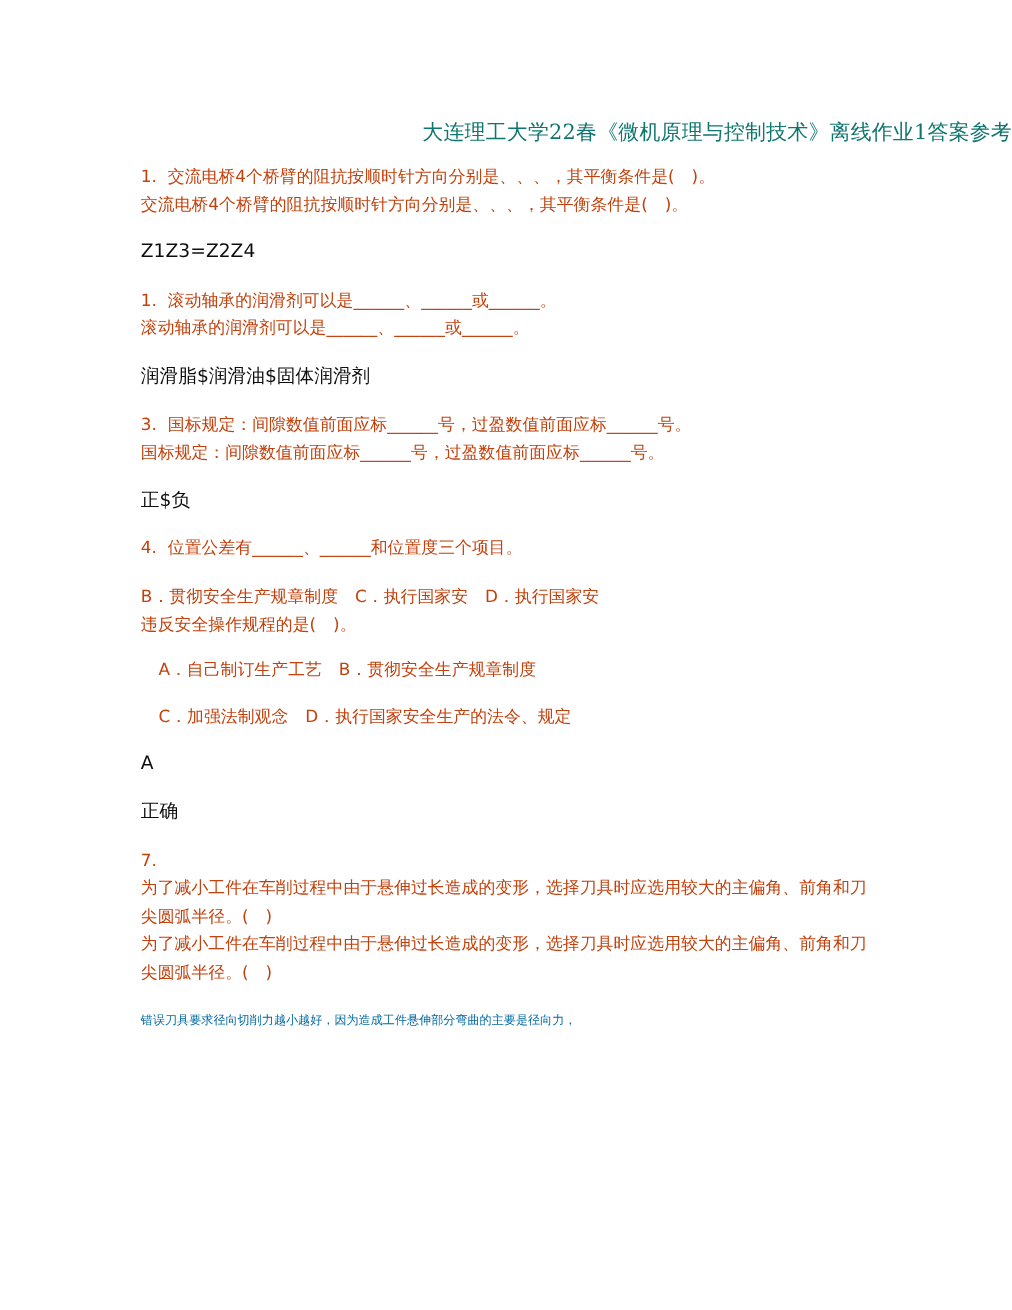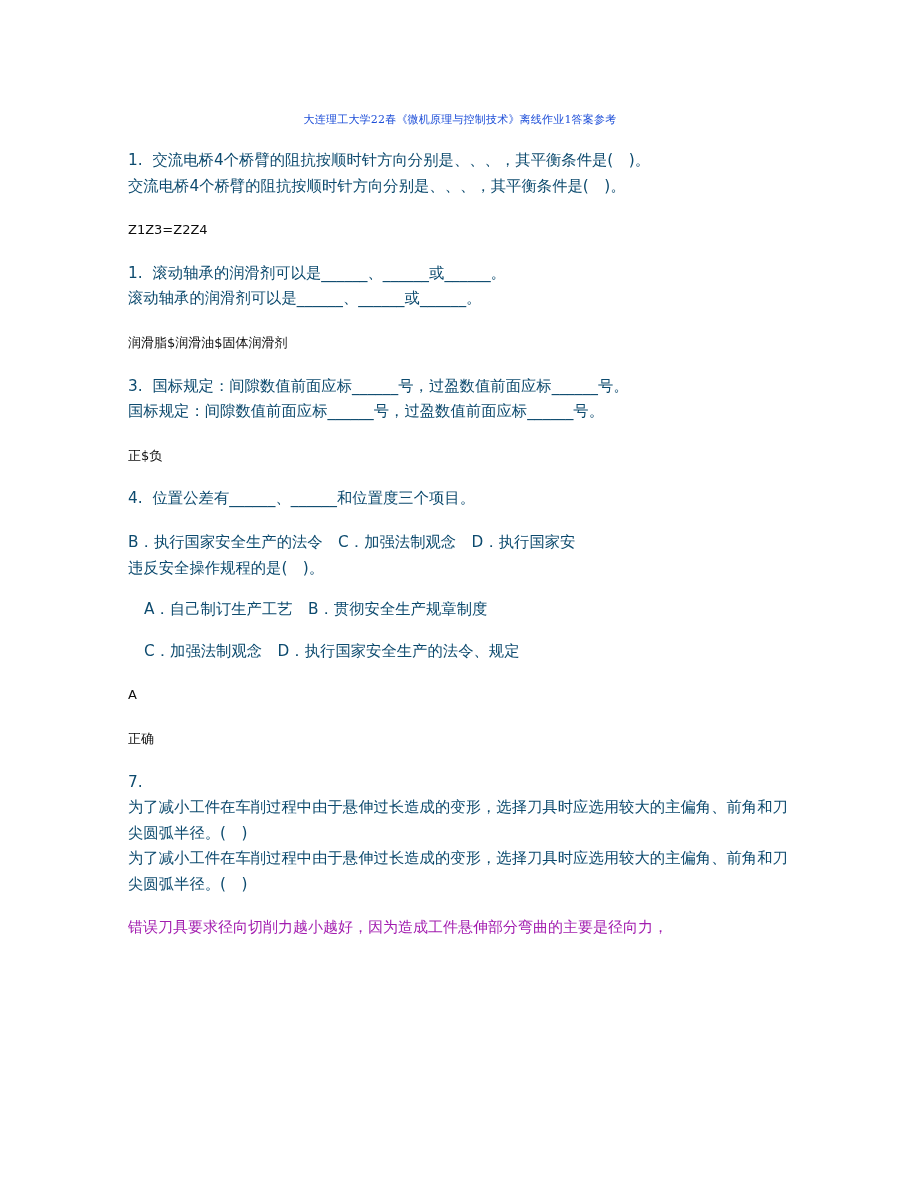--- a/index.html
+++ b/index.html
@@ -21,61 +21,61 @@
     top: 0;
     width: 920px;
     height: 1191px;
     background: #ffffff;
   }
   .doc-title {
     position: absolute;
     left: 0;
     top: 107px;
     width: 920px;
-    text-align: center;
+    text-align: right;
     font-family: "DejaVu Serif", "Liberation Serif", serif;
-    font-size: 11px;
+    font-size: 19px;
     line-height: 26px;
-    color: #1d4ed8;
+    color: #0f766e;
     letter-spacing: 0.2px;
     white-space: nowrap;
   }
   .content {
     position: absolute;
     left: 128px;
     top: 148px;
     width: 664px;
   }
   .block {
     margin: 0 0 18px 0;
   }
   .line {
     font-size: 15.3px;
     line-height: 25.6px;
-    color: #0c4a6e;
+    color: #c2410c;
     letter-spacing: 0.05px;
     white-space: pre-wrap;
     word-break: break-all;
     margin: 0;
   }
   .line.indent {
     text-indent: 16px;
     margin-top: 16px;
   }
   .answer {
-    font-size: 13px;
+    font-size: 17px;
     line-height: 25.6px;
     color: #0d0d0d;
     margin: 0;
     white-space: pre-wrap;
   }
   .tail-line {
-    font-size: 15px;
+    font-size: 11px;
     line-height: 25.6px;
-    color: #a21caf;
+    color: #0369a1;
     white-space: pre-wrap;
     word-break: break-all;
     margin: 0;
   }
 </style>
 </head>
 <body>
 
 <div class="page">
 
@@ -105,21 +105,21 @@
     </div>
     <div class="block">
       <p class="answer">正$负</p>
     </div>
 
     <div class="block">
       <p class="line">4.  位置公差有______、______和位置度三个项目。</p>
     </div>
 
     <div class="block">
-      <p class="line">B．执行国家安全生产的法令　C．加强法制观念　D．执行国家安</p>
+      <p class="line">B．贯彻安全生产规章制度　C．执行国家安　D．执行国家安</p>
       <p class="line">违反安全操作规程的是(　)。</p>
       <p class="line indent">A．自己制订生产工艺　B．贯彻安全生产规章制度</p>
       <p class="line indent">C．加强法制观念　D．执行国家安全生产的法令、规定</p>
     </div>
     <div class="block">
       <p class="answer">A</p>
     </div>
 
     <div class="block">
       <p class="answer">正确</p>

